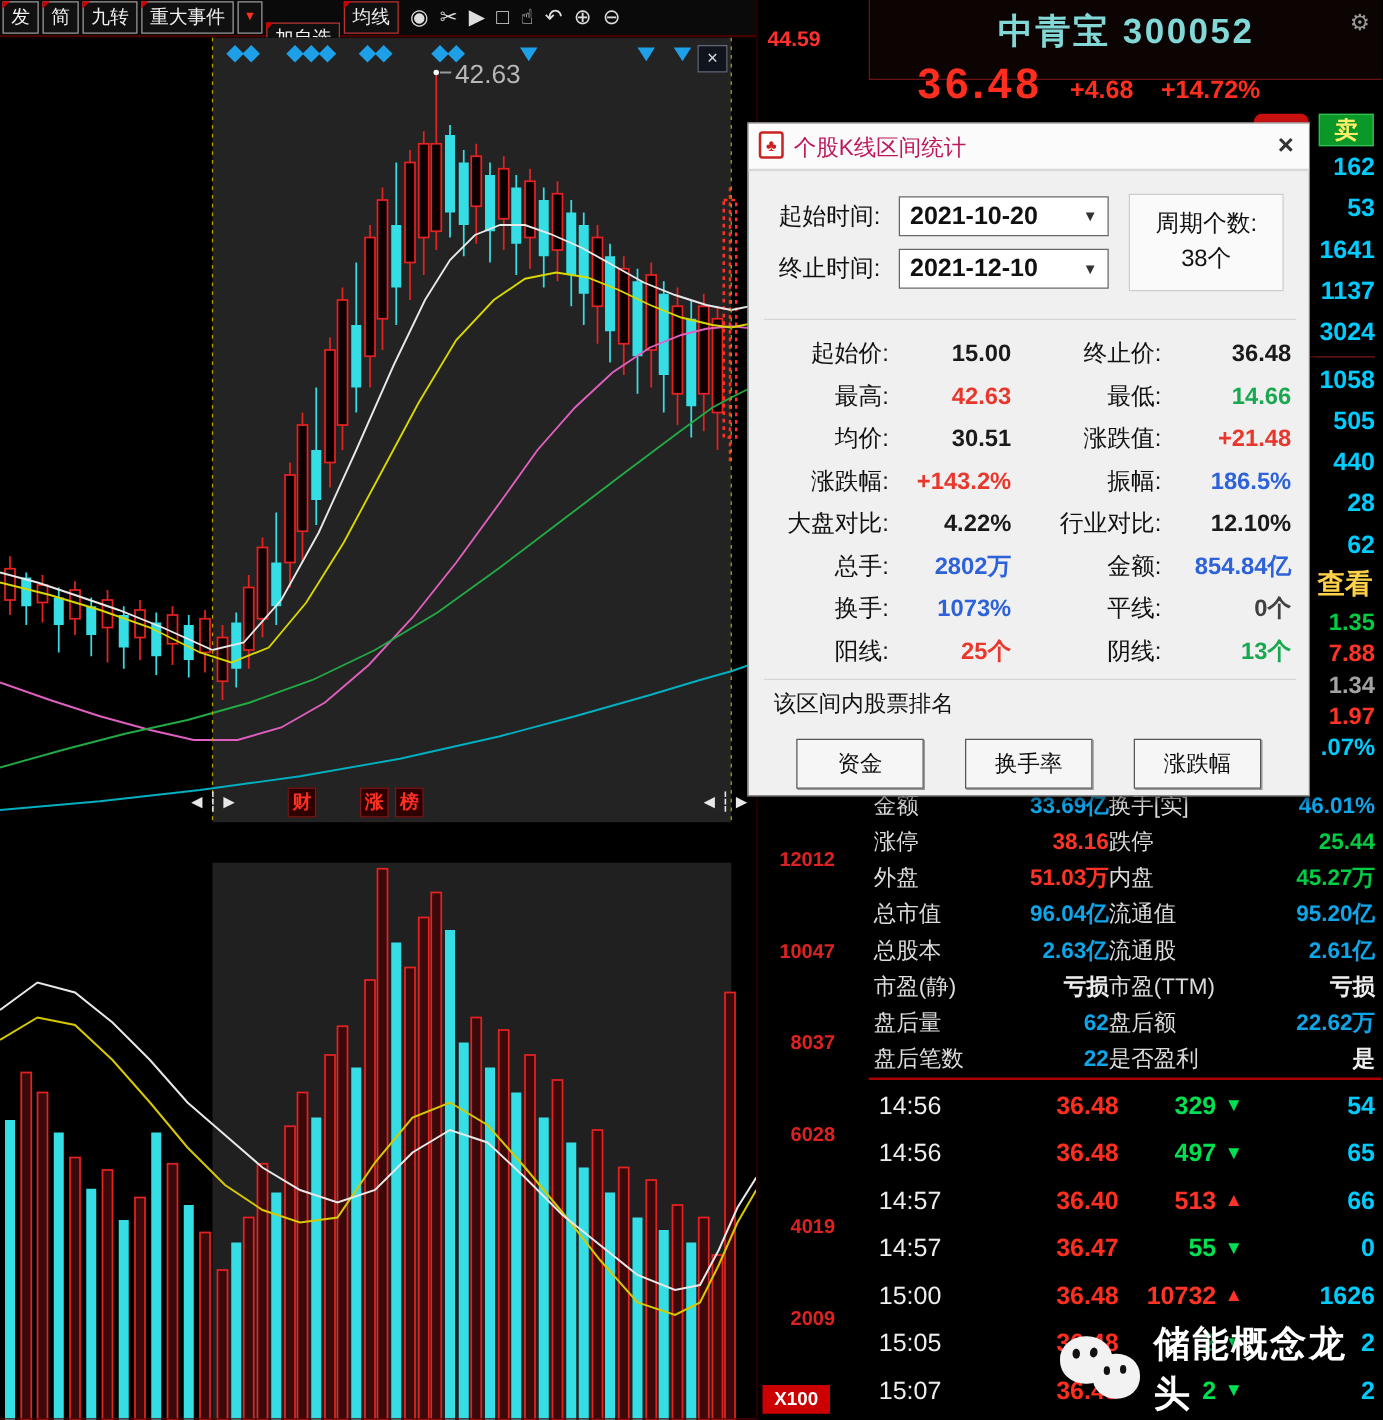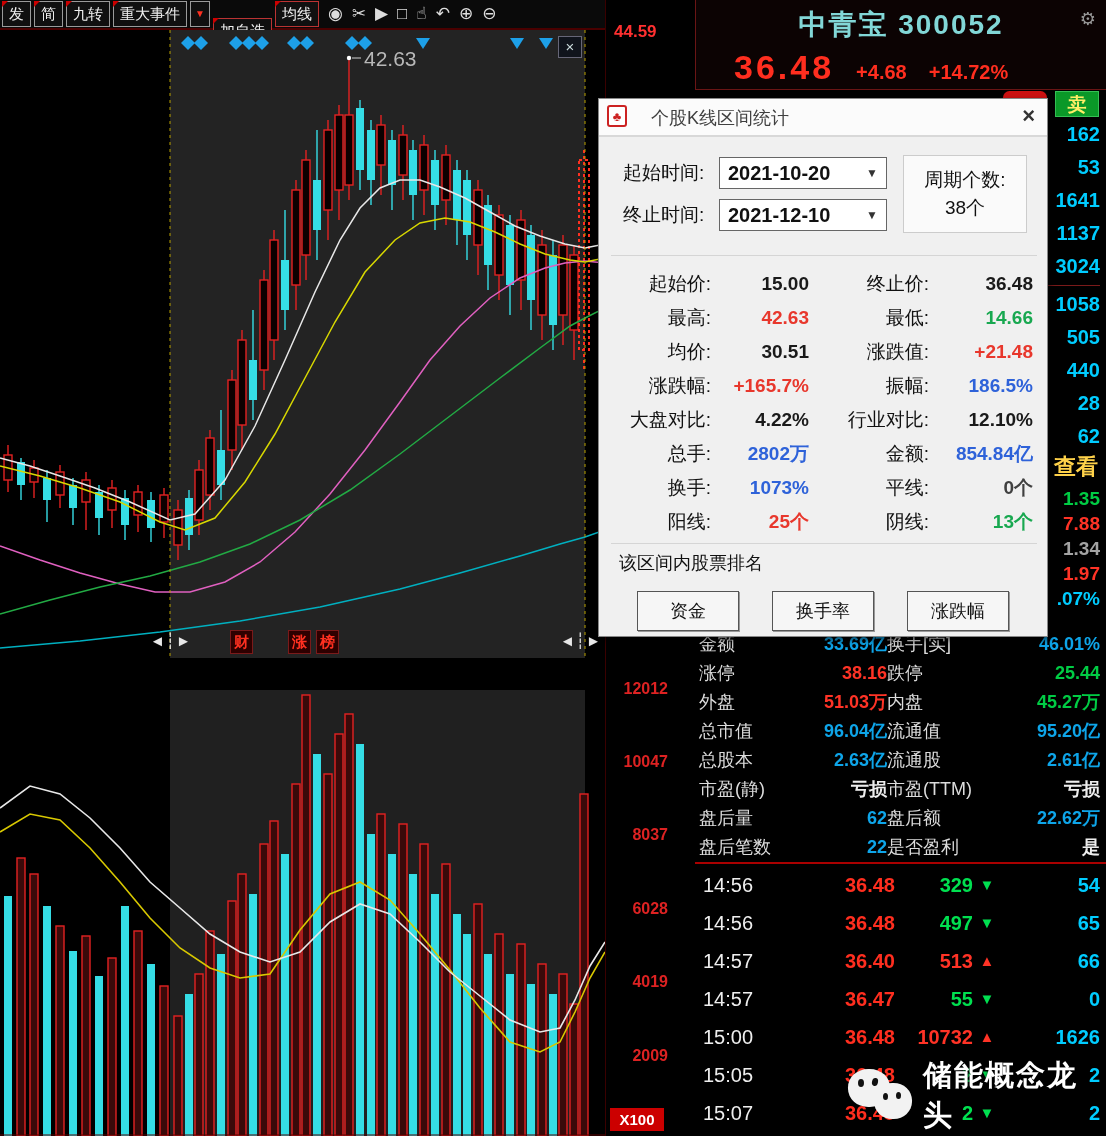--- a/index.html
+++ b/index.html
@@ -27,21 +27,21 @@
   .k-badge{position:absolute;top:2px;width:21px;height:22px;background:#2e0000;border:1px solid #7a1a1a;
     color:#ff3020;font-size:15px;font-weight:bold;text-align:center;line-height:22px;}
   
   .axis-col{position:absolute;left:605px;top:0;width:90px;height:1136px;background:#000;border-left:1px solid #3a0000;}
   .axis-price-top{position:absolute;left:8px;top:22px;color:#ff3030;font-size:17px;font-weight:bold;}
   .axis-tick{position:absolute;left:4px;width:58px;text-align:right;color:#d22;font-size:16px;font-weight:bold;}
   .axis-unit{position:absolute;left:4px;top:1108px;width:54px;height:23px;background:#c00;color:#fff;
     font-size:15px;font-weight:bold;text-align:center;line-height:23px;}
   
   .right-panel{position:absolute;left:695px;top:0;width:411px;height:1136px;background:#000;}
-  .quote-header{position:absolute;left:0;top:0;width:100%;height:90px;background:#0c0303;
+  .quote-header{position:absolute;left:0;top:0;width:100%;height:64px;background:#0c0303;
     border-left:1px solid #6a1515;border-bottom:1px solid #6a1515;box-sizing:border-box;}
   .q-name{position:absolute;left:0;top:6px;width:100%;text-align:center;color:#82d7d7;
     font-size:28px;font-weight:bold;letter-spacing:2px;}
   .q-price-row{position:absolute;left:38px;top:48px;display:flex;align-items:baseline;gap:22px;color:#ff2e1f;}
   .q-price{font-size:34px;font-weight:bold;letter-spacing:3px;}
   .q-chg{font-size:20px;font-weight:bold;}
   .gear{position:absolute;right:10px;top:8px;color:#999;font-size:18px;}
   .pill-red{position:absolute;left:308px;top:91px;width:44px;height:13px;background:#c11;border-radius:7px;}
   .sell-btn{position:absolute;right:7px;top:91px;width:44px;height:26px;background:#0a9828;border:1px solid #35c055;
     color:#ffee66;font-size:19px;font-weight:bold;text-align:center;line-height:26px;box-sizing:border-box;}
@@ -72,21 +72,21 @@
   .wm-b1{left:0;top:0;width:42px;height:38px;}
   .wm-b2{left:26px;top:14px;width:38px;height:36px;}
   .wm-e{position:absolute;background:#111;border-radius:50%;width:6px;height:8px;}
   .wm-text{color:#fff;font-size:29px;font-weight:bold;letter-spacing:2px;text-shadow:0 0 3px #000;}
   
   .dialog{position:absolute;left:598px;top:98px;width:450px;height:539px;background:#f0f0f0;
     border:1px solid #888;box-sizing:border-box;z-index:50;box-shadow:2px 3px 6px rgba(0,0,0,.6);}
   .dlg-title{position:relative;height:36px;background:#fbfbfb;border-bottom:2px solid #d8d8d8;}
   .dlg-ico{position:absolute;left:8px;top:6px;width:20px;height:22px;background:#fff;border:2px solid #c22;
     border-radius:3px;color:#c22;font-size:13px;text-align:center;line-height:20px;box-sizing:border-box;}
-  .dlg-name{position:absolute;left:52px;top:7px;font-size:18px;color:#404040;}
+  .dlg-name{position:absolute;left:36px;top:7px;font-size:18px;color:#be185d;}
   .dlg-x{position:absolute;right:12px;top:4px;font-size:22px;color:#333;font-weight:bold;}
   .dlg-row{position:absolute;left:24px;display:flex;align-items:center;}
   .dlg-lab{font-size:19px;color:#111;width:96px;}
   .dlg-sel{width:168px;height:32px;border:1px solid #666;background:#fff;display:flex;align-items:center;
     box-sizing:border-box;padding:0 8px;justify-content:space-between;}
   .dlg-sel b{font-size:20px;color:#111;font-weight:bold;}
   .dlg-caret{color:#333;font-size:12px;}
   .period-box{position:absolute;left:304px;top:56px;width:124px;height:78px;border:1px solid #ccc;background:#fafafa;
     text-align:center;font-size:19px;color:#111;padding-top:10px;box-sizing:border-box;line-height:28px;}
   .dlg-div{position:absolute;left:12px;width:426px;height:1px;background:#d5d5d5;}
@@ -520,21 +520,21 @@
           <span class="st-v sc-g">14.66</span>
         </div>
         <div class="st-row">
           <span class="st-l">均价:</span>
           <span class="st-v sc-k">30.51</span>
           <span class="st-l">涨跌值:</span>
           <span class="st-v sc-r">+21.48</span>
         </div>
         <div class="st-row">
           <span class="st-l">涨跌幅:</span>
-          <span class="st-v sc-r">+165.7%</span>
+          <span class="st-v sc-r">+143.2%</span>
           <span class="st-l">振幅:</span>
           <span class="st-v sc-b">186.5%</span>
         </div>
         <div class="st-row">
           <span class="st-l">大盘对比:</span>
           <span class="st-v sc-k">4.22%</span>
           <span class="st-l">行业对比:</span>
           <span class="st-v sc-k">12.10%</span>
         </div>
         <div class="st-row">

